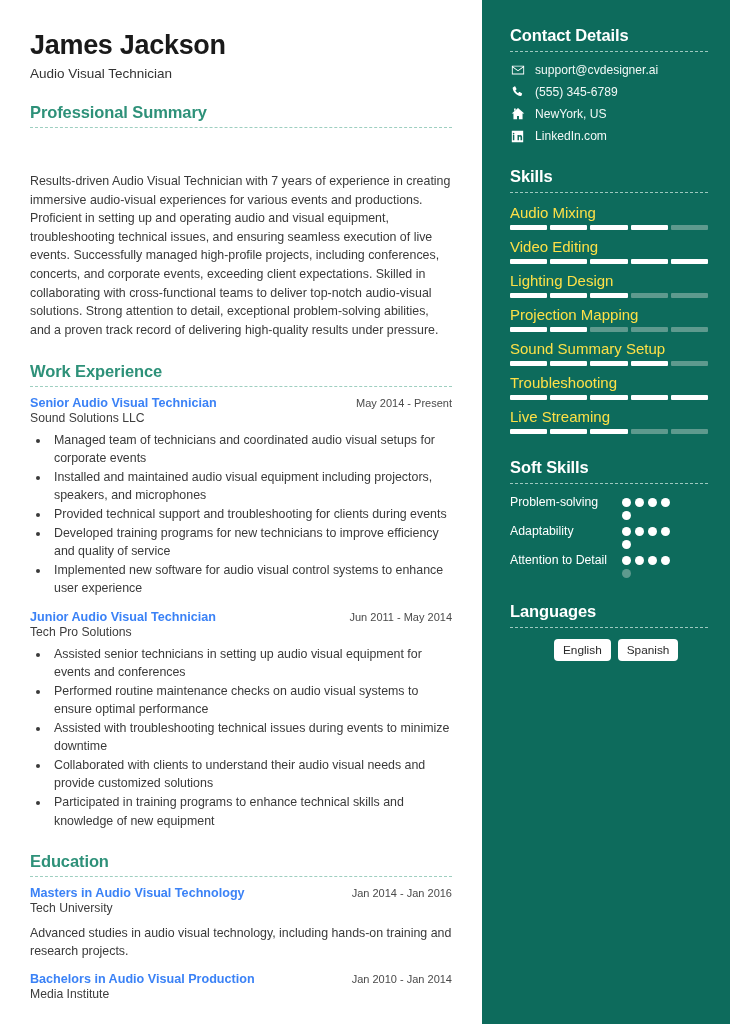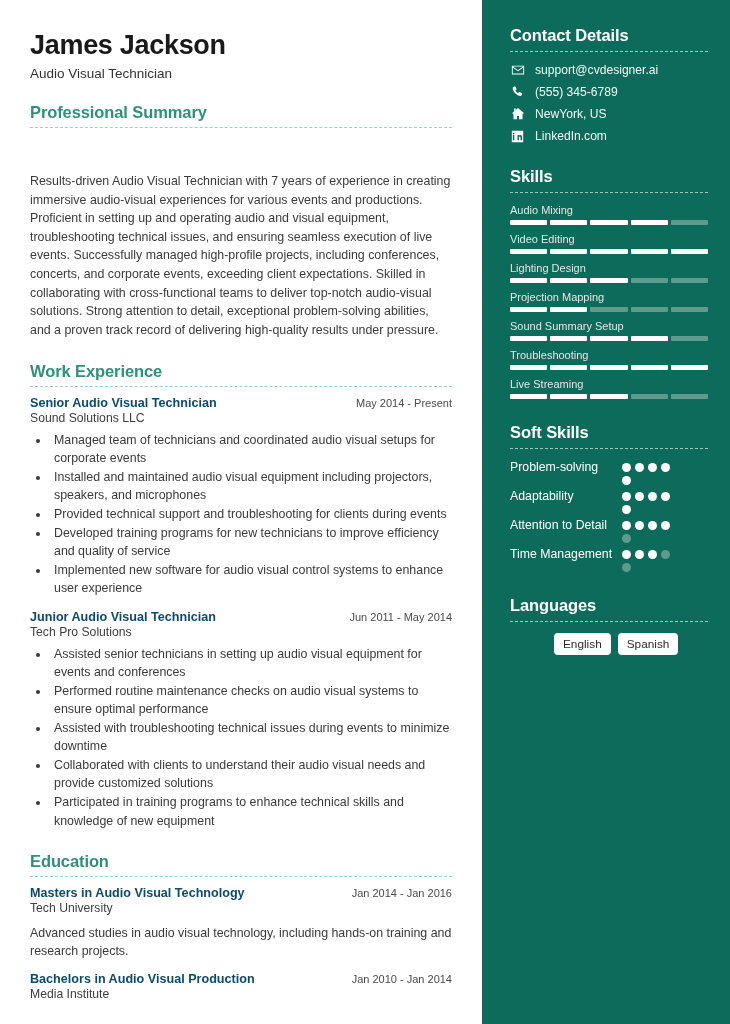--- a/index.html
+++ b/index.html
@@ -31,21 +31,21 @@
   .dash-rule {
     border-bottom: 1.5px dashed #9ecfc0;
     margin-top: 5px; margin-bottom: 9px; height: 0;
   }
   .summary {
     font-size: 12.4px; color: #3a3a3a; line-height: 1.50; text-align: left; margin-top: 44px;
   }
   .entry { margin-top: 12px; }
   .entry:first-of-type { margin-top: 0; }
   .entry-row { display: flex; justify-content: space-between; align-items: baseline; }
-  .entry-title { font-size: 12.6px; font-weight: bold; color: #0c4a6e; }
+  .entry-title { font-size: 12.6px; font-weight: bold; color: #3b82f6; }
   .entry-date  { font-size: 11px; color: #4a4a4a; white-space: nowrap; padding-left: 10px; }
   .entry-org   { font-size: 12.2px; color: #3d3d3d; margin-top: 1px; }
   .entry-desc  { font-size: 12.4px; color: #3a3a3a; line-height: 1.48; margin-top: 9px; }
   ul.bullets { margin: 6px 0 0 0; padding-left: 20px; }
   ul.bullets li {
     font-size: 12.4px; color: #3a3a3a; line-height: 1.46;
     margin-bottom: 1px; padding-left: 4px;
   }
 
   
@@ -66,21 +66,21 @@
     display: flex; align-items: center; gap: 10px;
     font-size: 12.1px; color: #f2f8f6; margin-bottom: 8px;
   }
   .contact-item .ico {
     width: 15px; display: flex; align-items: center; justify-content: center;
     flex: 0 0 15px;
   }
   .contact-item svg { fill: #ffffff; display:block; }
 
   .skill { margin-bottom: 8px; }
-  .skill-label { font-size: 11px; color: #e5e5e5; margin-bottom: 4px; }
+  .skill-label { font-size: 15px; color: #fde047; margin-bottom: 4px; }
   .skill-bar { display: flex; gap: 3px; }
   .seg { height: 5px; flex: 1 1 0; border-radius: 1px; }
   .seg.on  { background: #ffffff; }
   .seg.off { background: #5e9a8e; }
 
   .soft-row {
     display: flex; align-items: flex-start;
     margin-bottom: 4px;
   }
   .soft-name { font-size: 12.3px; color:#ffffff; line-height: 1.3; width: 112px; flex: 0 0 112px; }
@@ -317,30 +317,20 @@
           <div class="soft-row">
             <div class="soft-name">Attention to Detail</div>
             <div class="soft-dots">
               <span class="dot on"></span>
               <span class="dot on"></span>
               <span class="dot on"></span>
               <span class="dot on"></span>
               <span class="dot off"></span>
             </div>
           </div>
-          <div class="soft-row">
-            <div class="soft-name">Time Management</div>
-            <div class="soft-dots">
-              <span class="dot on"></span>
-              <span class="dot on"></span>
-              <span class="dot on"></span>
-              <span class="dot off"></span>
-              <span class="dot off"></span>
-            </div>
-          </div>
         </div>
     </div>
 
     <div class="side-block">
       <div class="side-head">Languages</div>
       <div class="side-rule"></div>
       <div class="lang-wrap" id="lang-list">
           <span class="lang-chip">English</span>
           <span class="lang-chip">Spanish</span>
         </div>

